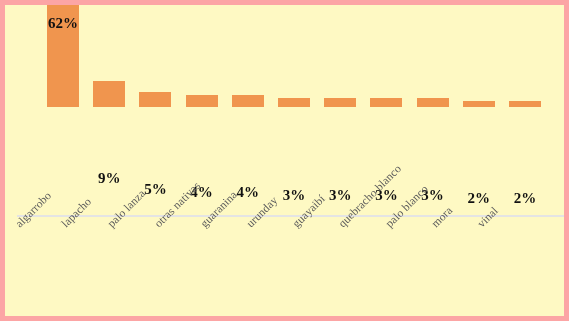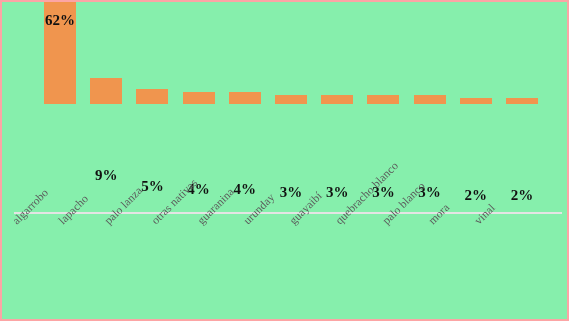--- a/index.html
+++ b/index.html
@@ -8,22 +8,22 @@
     background: #ffffff;
   }
   body {
     font-family: "Liberation Serif", serif;
   }
   #chart-frame {
     position: relative;
     width: 569px;
     height: 321px;
     box-sizing: border-box;
-    background: #86efac;
-    border: 2px solid #fca5a5;
+    background: #fef9c3;
+    border: 5px solid #fca5a5;
     overflow: hidden;
   }
   
   #plot-area {
     position: absolute;
     left: 0;
     top: 0;
     width: 569px;
     height: 212px;
   }

